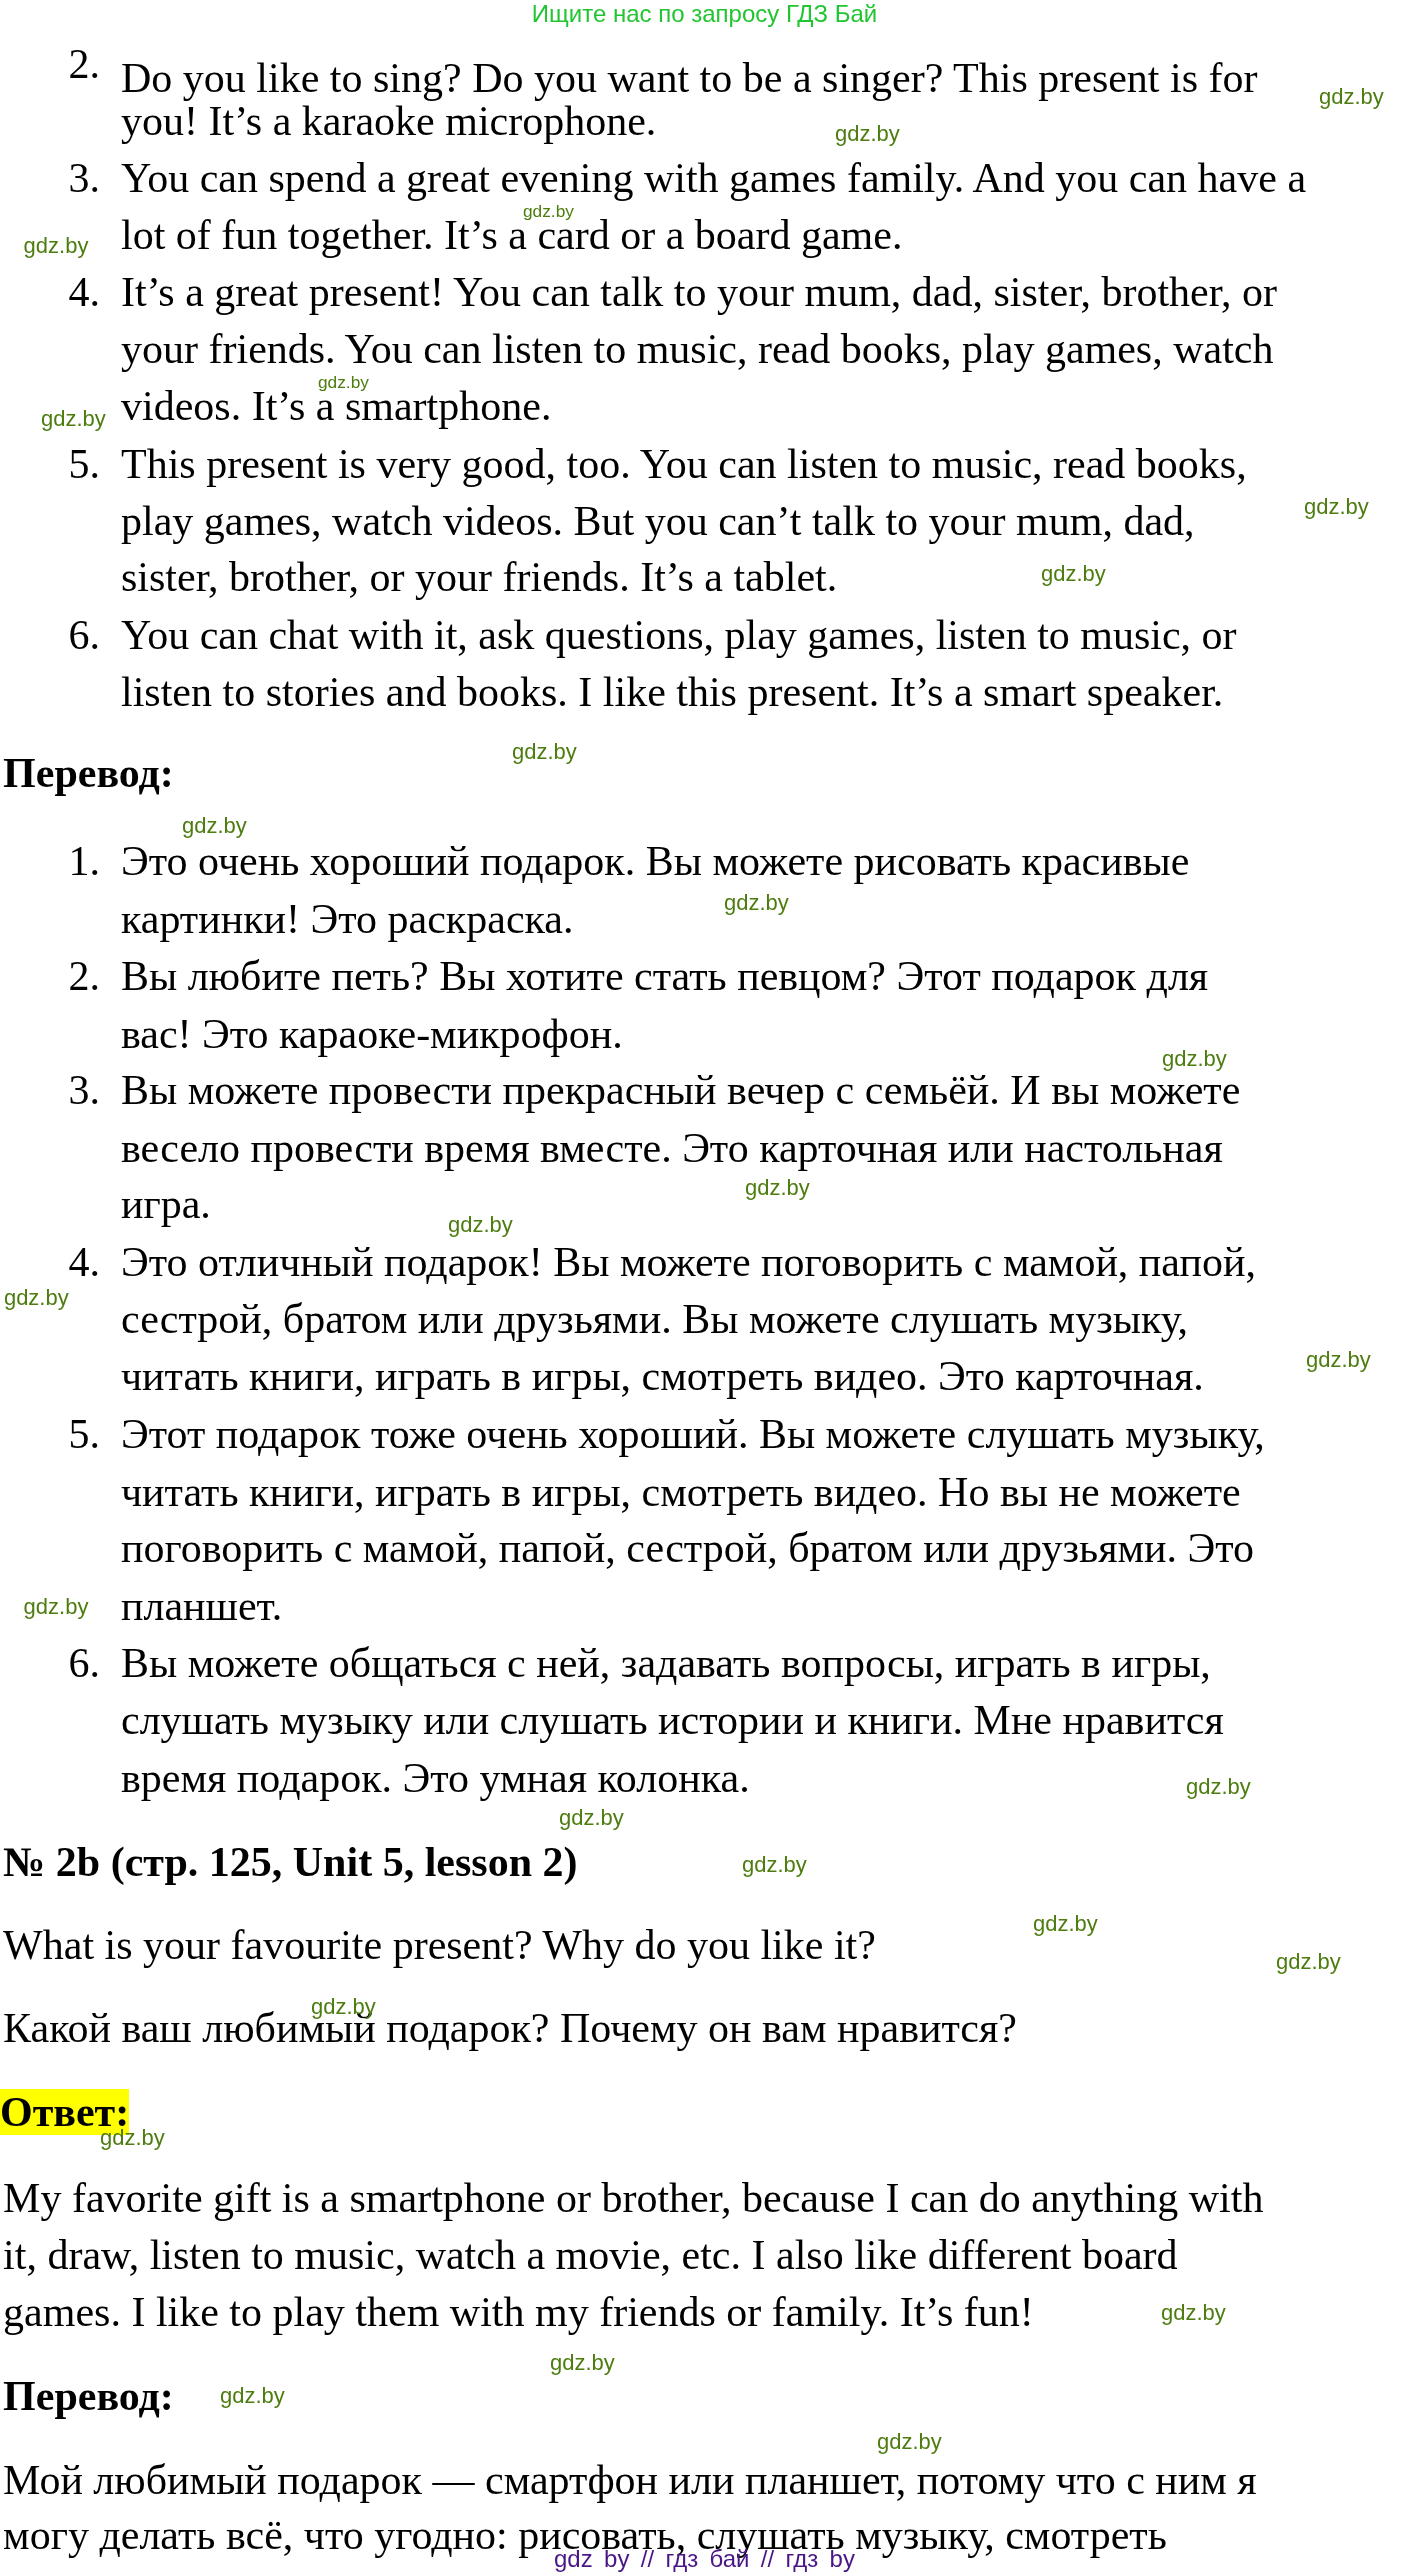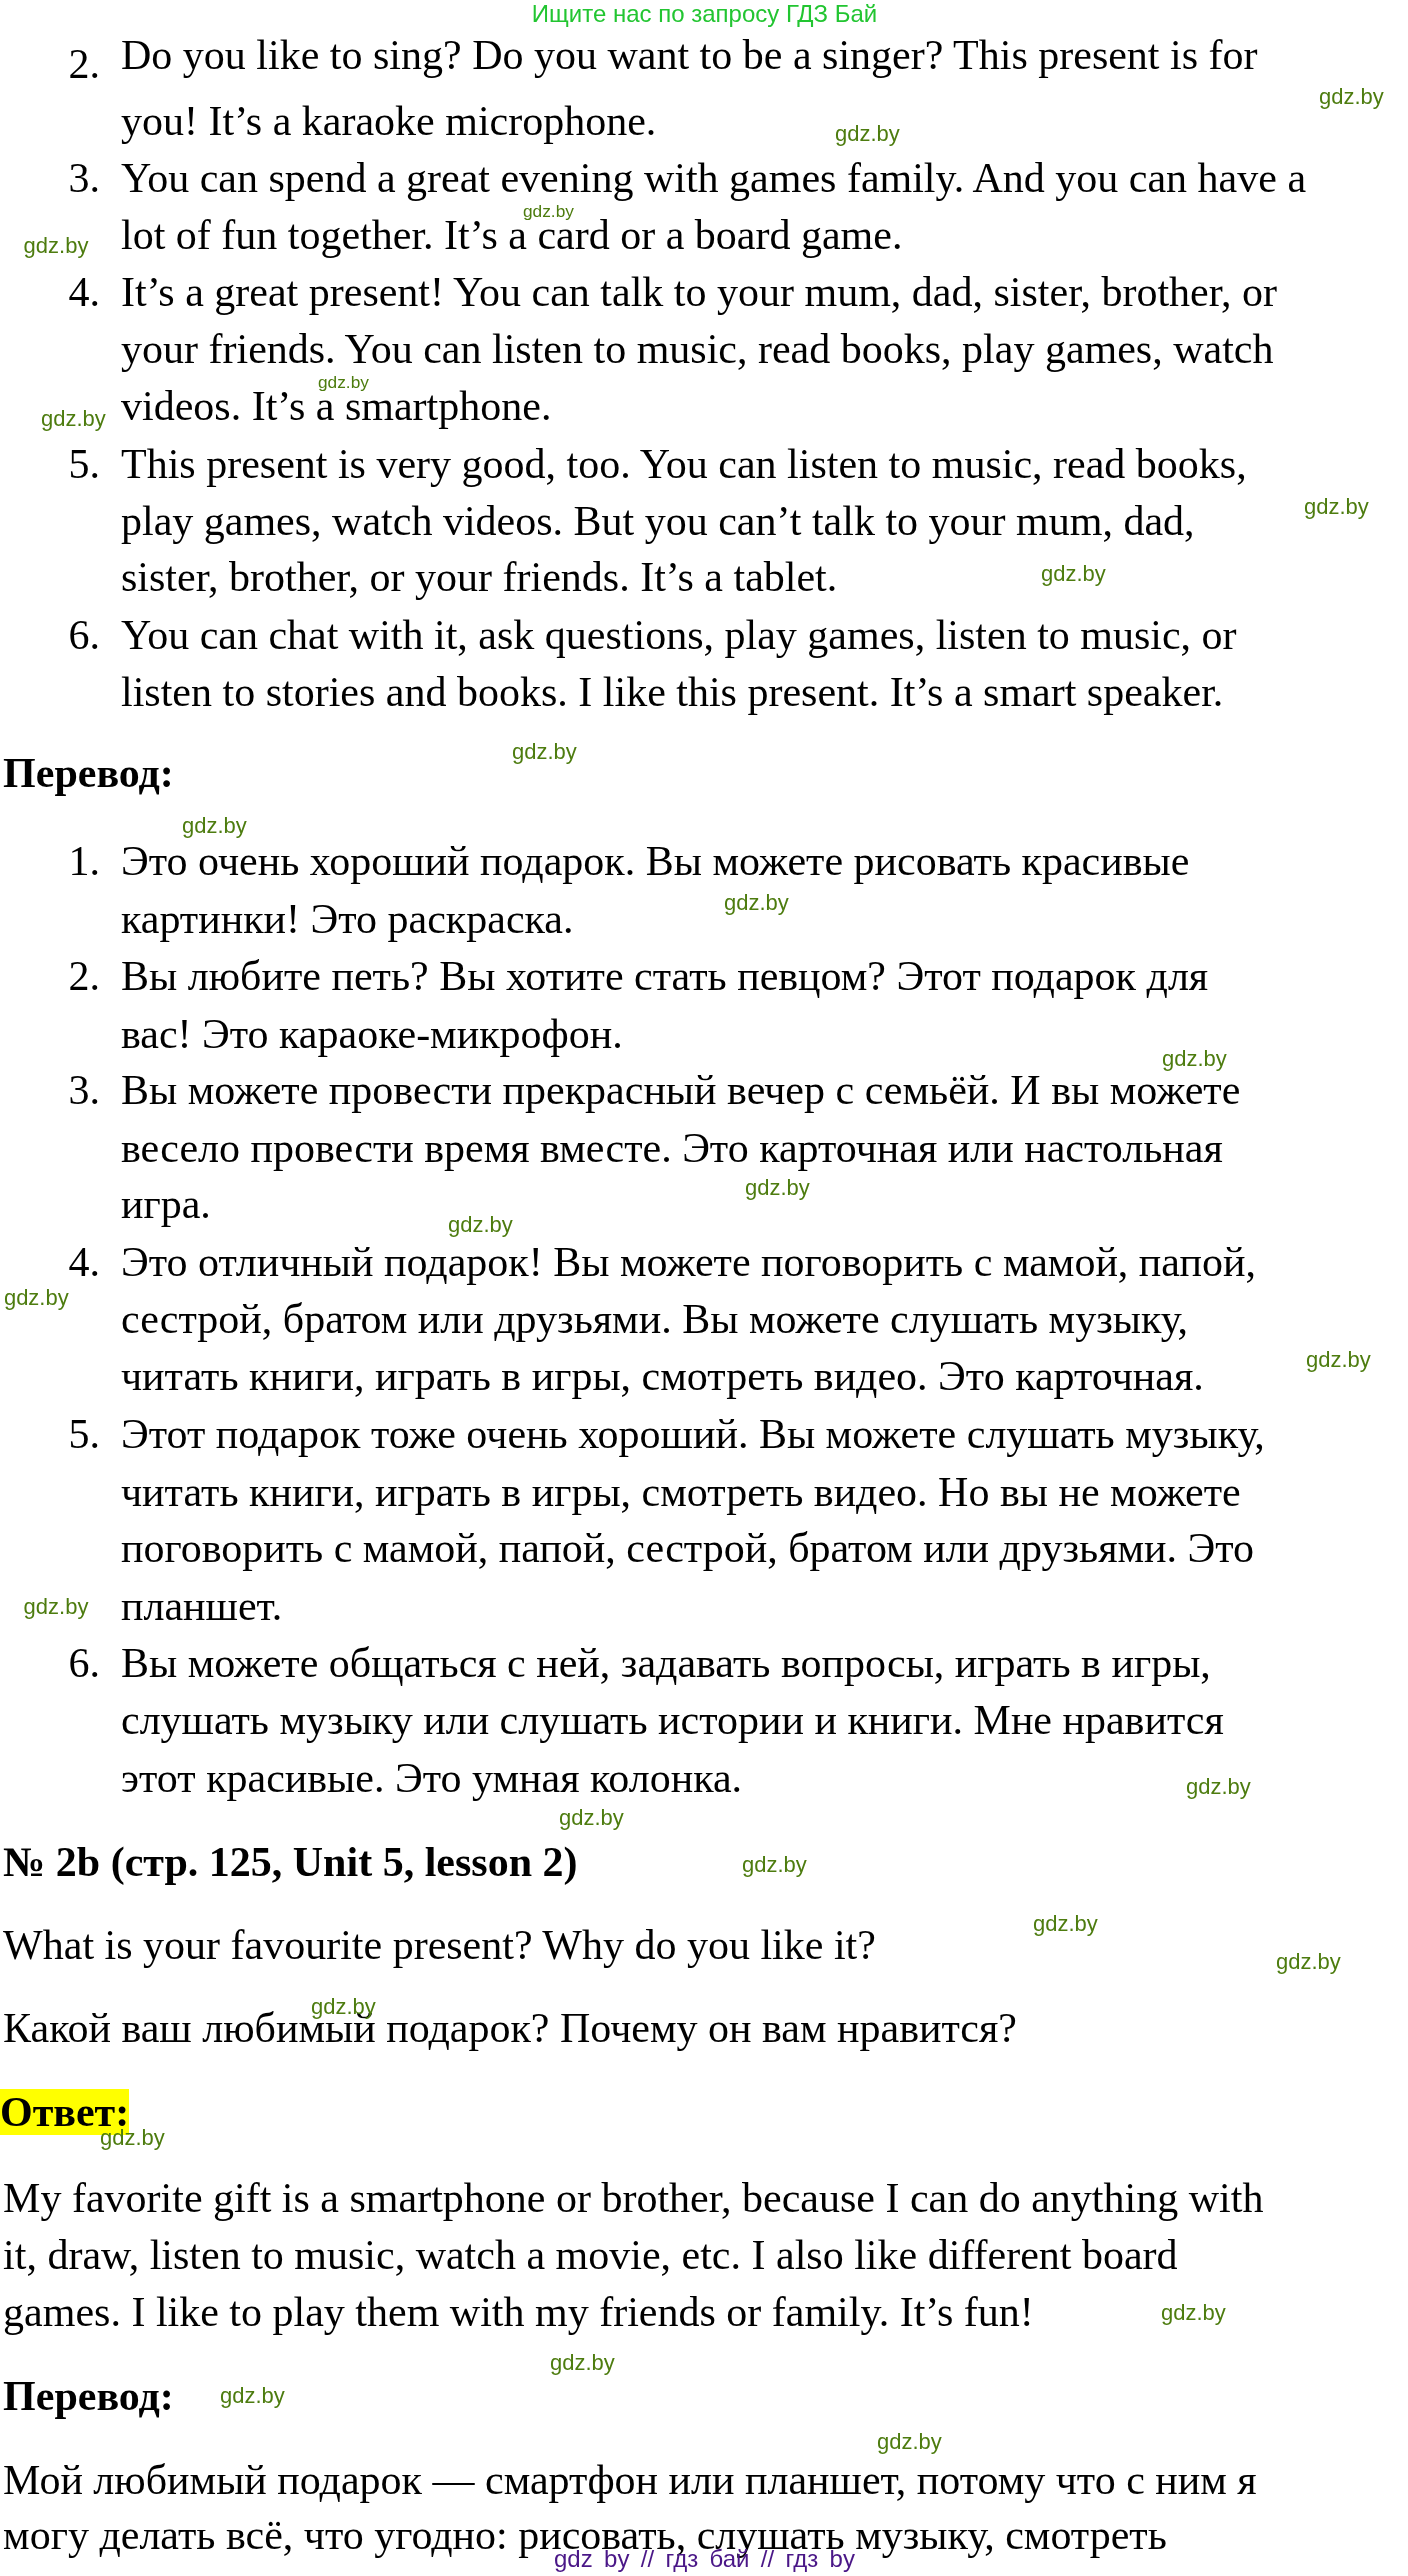--- a/index.html
+++ b/index.html
@@ -18,21 +18,21 @@
   .hl { background:#ffff00; }
 </style>
 </head>
 <body>
 
 <div class="hdr">Ищите нас по запросу ГДЗ Бай</div>
 
 <div>
 
   <div class="num" style="left:53px;top:41px">2.</div>
-  <div class="ln" style="left:121px;top:32px">Do you like to sing? Do you want to be a singer? This present is for</div>
+  <div class="ln" style="left:121px;top:55px">Do you like to sing? Do you want to be a singer? This present is for</div>
   <div class="ln" style="left:121px;top:98px"><span>you! It’s a </span><span class="u">karaoke microphone</span><span>.</span></div>
 
   <div class="num" style="left:53px;top:155px">3.</div>
   <div class="ln" style="left:121px;top:155px">You can spend a great evening with games family. And you can have a</div>
   <div class="ln" style="left:121px;top:212px"><span>lot of fun together. It’s a </span><span class="u">card</span><span> or a </span><span class="u">board game</span><span>.</span></div>
 
   <div class="num" style="left:53px;top:269px">4.</div>
   <div class="ln" style="left:121px;top:269px">It’s a great present! You can talk to your mum, dad, sister, brother, or</div>
   <div class="ln" style="left:121px;top:326px">your friends. You can listen to music, read books, play games, watch</div>
   <div class="ln" style="left:121px;top:383px"><span>videos. It’s a </span><span class="u">smartphone</span><span>.</span></div>
@@ -70,21 +70,21 @@
 
   <div class="num" style="left:53px;top:1411px">5.</div>
   <div class="ln" style="left:121px;top:1411px">Этот подарок тоже очень хороший. Вы можете слушать музыку,</div>
   <div class="ln" style="left:121px;top:1469px">читать книги, играть в игры, смотреть видео. Но вы не можете</div>
   <div class="ln" style="left:121px;top:1525px">поговорить с мамой, папой, сестрой, братом или друзьями. Это</div>
   <div class="ln" style="left:121px;top:1583px"><span class="u">планшет</span><span>.</span></div>
 
   <div class="num" style="left:53px;top:1640px">6.</div>
   <div class="ln" style="left:121px;top:1640px">Вы можете общаться с ней, задавать вопросы, играть в игры,</div>
   <div class="ln" style="left:121px;top:1697px">слушать музыку или слушать истории и книги. Мне нравится</div>
-  <div class="ln" style="left:121px;top:1755px"><span>этот красивые. Это </span><span class="u">умная колонка</span><span>.</span></div>
+  <div class="ln" style="left:121px;top:1755px"><span>время подарок. Это </span><span class="u">умная колонка</span><span>.</span></div>
 </div>
 
 <div class="ln bold" style="left:3.1px;top:1839px">№ 2b (стр. 125, Unit 5, lesson 2)</div>
 <div class="ln" style="left:3.1px;top:1922px">What is your favourite present? Why do you like it?</div>
 <div class="ln" style="left:3.1px;top:2005px">Какой ваш любимый подарок? Почему он вам нравится?</div>
 <div class="ln bold" style="left:0;top:2089px"><span class="hl">Ответ:</span></div>
 <div class="ln" style="left:3.1px;top:2175px">My favorite gift is a smartphone or brother, because I can do anything with</div>
 <div class="ln" style="left:3.1px;top:2232px">it, draw, listen to music, watch a movie, etc. I also like different board</div>
 <div class="ln" style="left:3.1px;top:2289px">games. I like to play them with my friends or family. It’s fun!</div>
 <div class="ln bold" style="left:3.1px;top:2373px">Перевод:</div>

